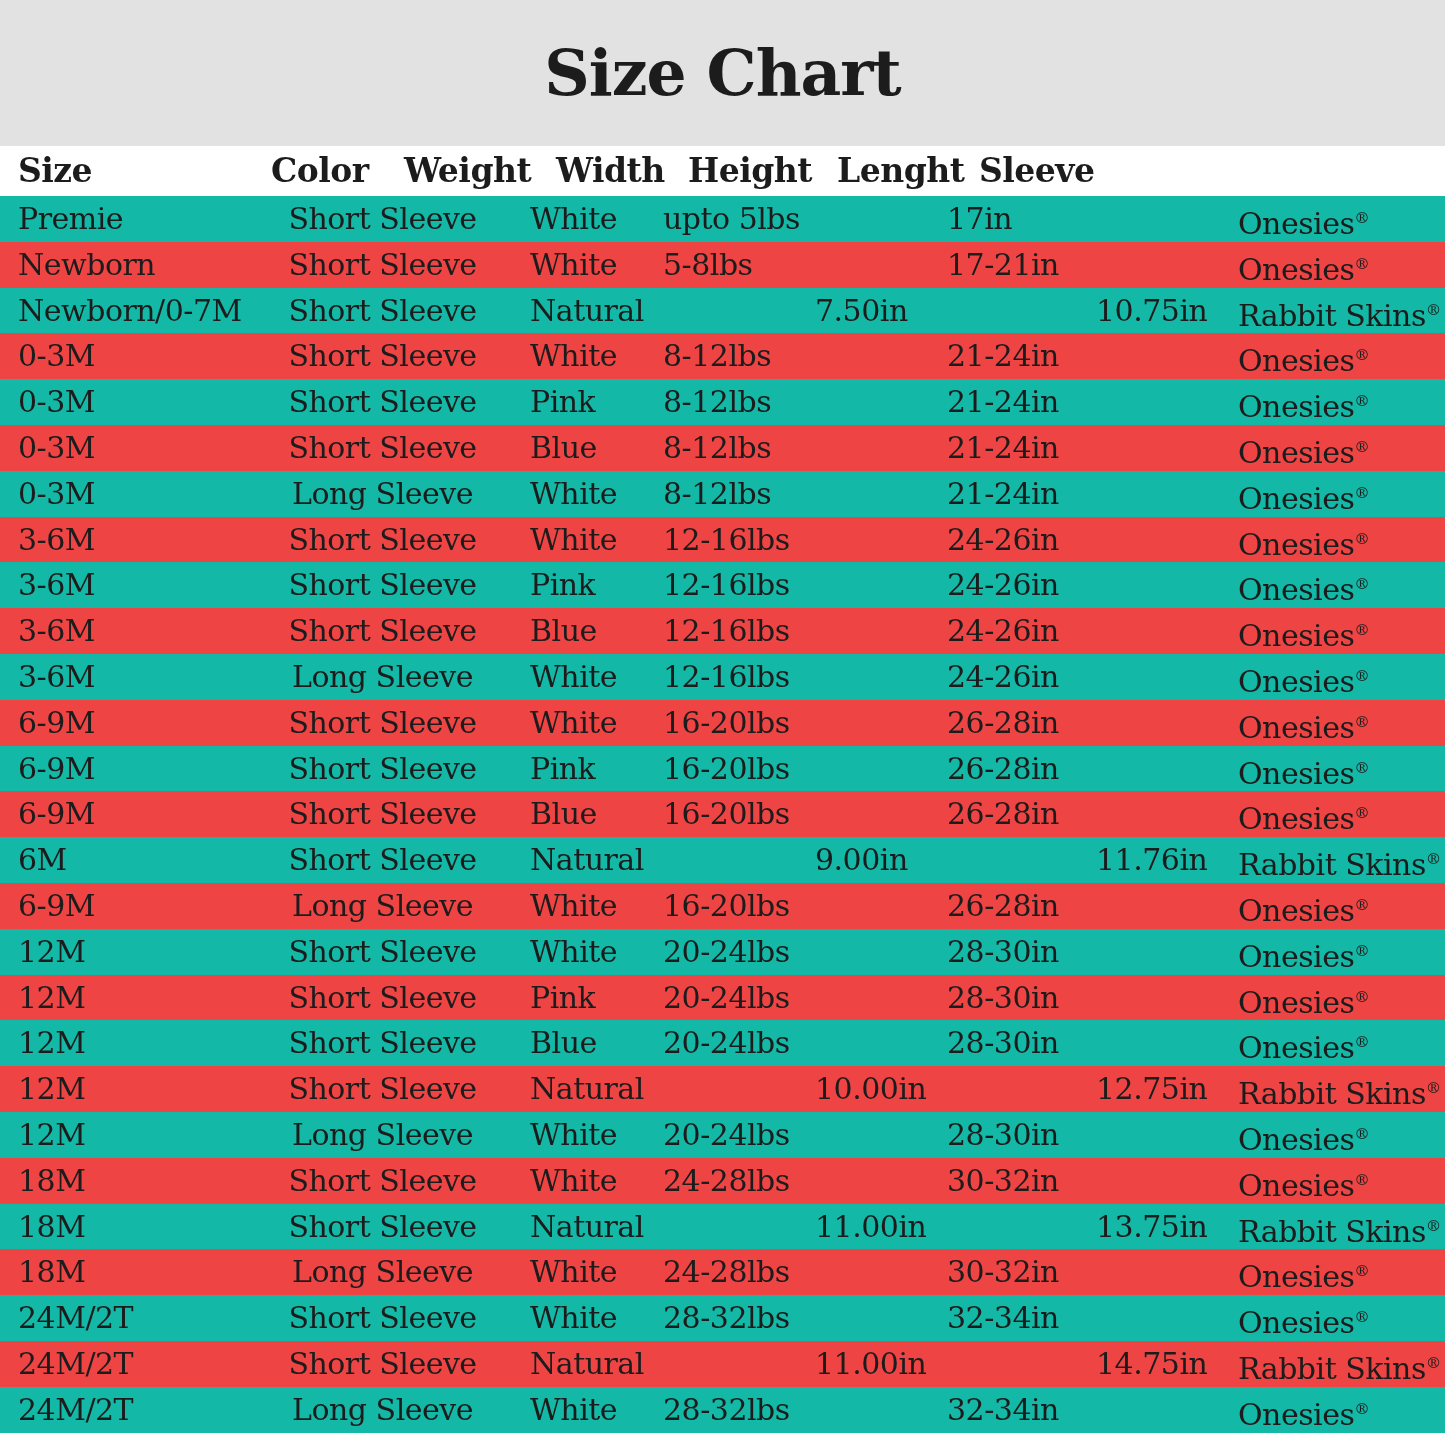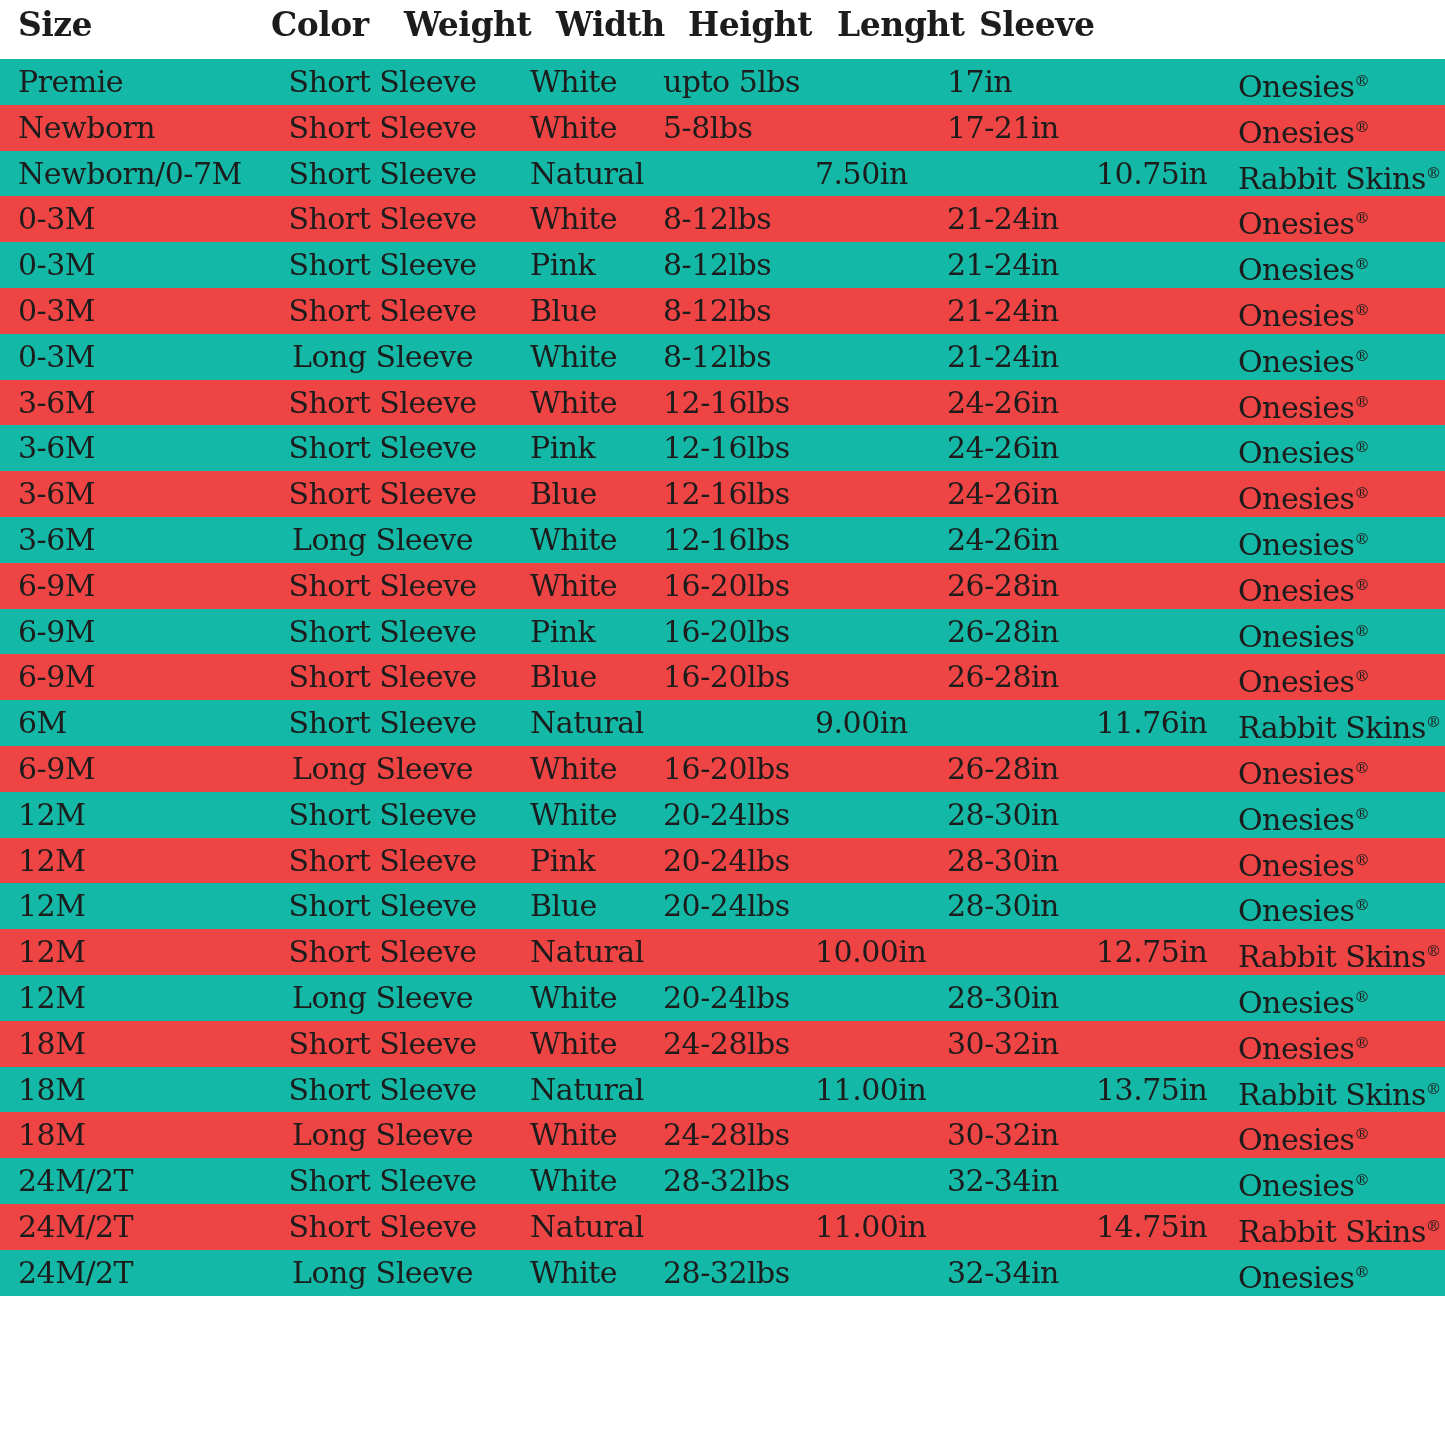--- a/index.html
+++ b/index.html
@@ -17,21 +17,21 @@
   }
   .title-band {
     height: 146px;
     line-height: 146px;
     text-align: center;
     font-size: 63px;
     font-weight: bold;
     letter-spacing: -1px;
   }
   .header-row {
-    height: 59px;
+    height: 50px;
     background: #ffffff;
     display: flex;
     font-weight: bold;
     font-size: 33px;
     letter-spacing: -0.5px;
   }
   .header-row .cell { line-height: 50px; }
   .row {
     height: 45.81px;
     background: #ef4444;
@@ -60,20 +60,21 @@
     vertical-align: super;
     letter-spacing: 0;
   }
   .footer-band { flex: 1; background: #ffffff; }
 </style>
 </head>
 <body>
 
 <div class="page">
 
+  <div class="title-band">Size Chart</div>
 
   <div class="header-row">
     <div class="cell c1">Size</div>
     <div class="cell c3">Color</div>
     <div class="cell c4">Weight</div>
     <div class="cell c5">Width</div>
     <div class="cell c6">Height</div>
     <div class="cell c7">Lenght</div>
     <div class="cell c8">Sleeve</div>
   </div>

